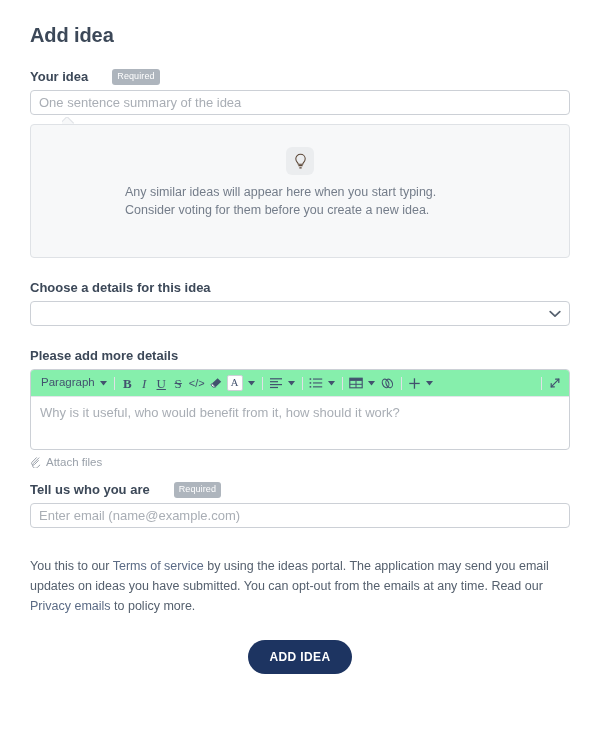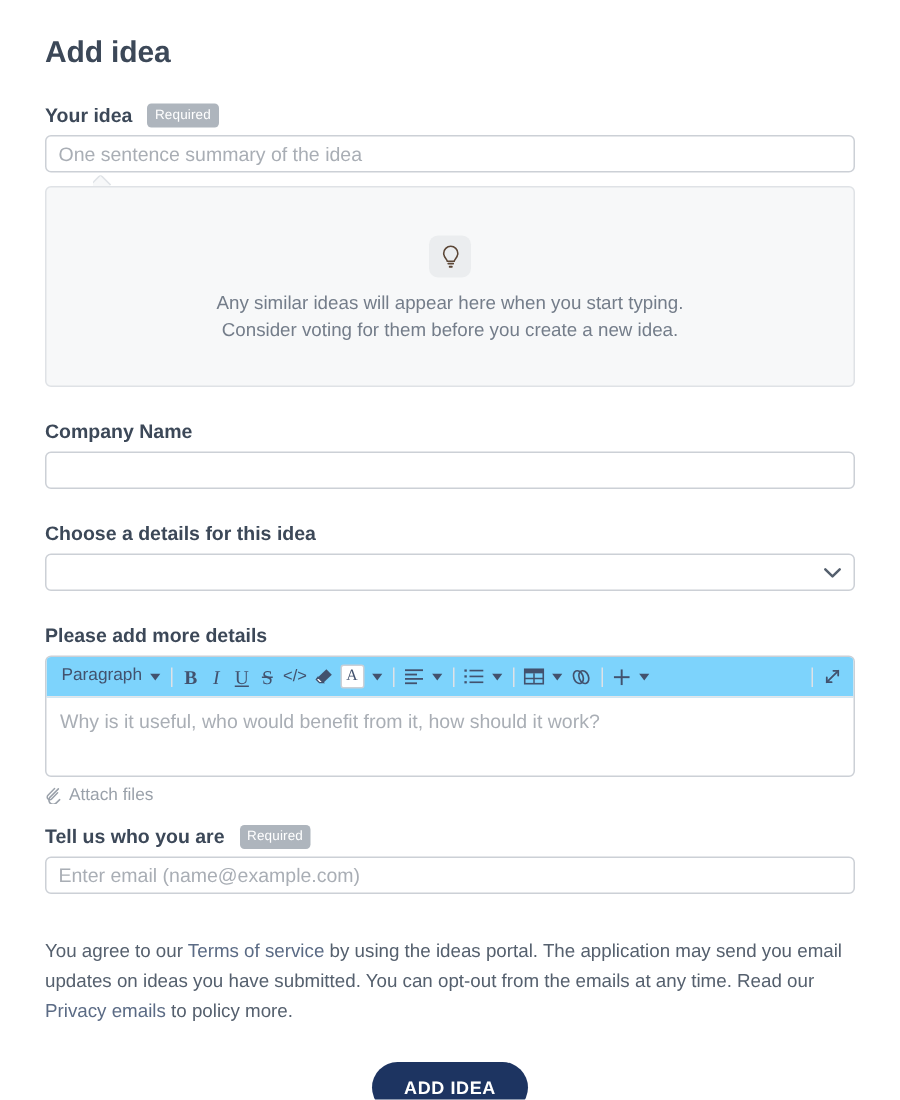--- a/index.html
+++ b/index.html
@@ -27,21 +27,21 @@
     margin: 0;
     padding-top: 24px;
     letter-spacing: -0.1px;
   }
 
   
   .field { margin-top: 22px; }
   .field-label-row {
     display: flex;
     align-items: center;
-    gap: 10px;
+    gap: 24px;
     margin-bottom: 5px;
   }
   .field-label {
     font-size: 13px;
     font-weight: bold;
     color: #3c4858;
     line-height: 16px;
   }
   .badge-required {
     display: inline-block;
@@ -91,22 +91,21 @@
     border-left: 1px solid #dfe2e6;
     border-top: 1px solid #dfe2e6;
     transform: rotate(45deg);
     transform-origin: center;
   }
   .similar-panel {
     border: 1px solid #dfe2e6;
     border-radius: 4px;
     background: #f7f8f9;
     height: 134px;
-    padding-top: 32px;
-    text-align: center;
+    padding-top: 22px;
   }
   .bulb-chip {
     width: 28px;
     height: 28px;
     margin: 0 auto 8px auto;
     border-radius: 6px;
     background: #ebedef;
     display: flex;
     align-items: center;
     justify-content: center;
@@ -148,21 +147,21 @@
     border-radius: 4px;
     background: #fff;
     overflow: hidden;
   }
   .editor-toolbar {
     display: flex;
     align-items: center;
     height: 27px;
     padding: 0 5px;
     border-bottom: 1px solid #e3e6ea;
-    background: #7dd3fc;
+    background: #86efac;
     gap: 0px;
     white-space: nowrap;
   }
   .tb-btn {
     display: inline-flex;
     align-items: center;
     justify-content: center;
     height: 21px;
     min-width: 17px;
     padding: 0 2px;
@@ -287,26 +286,20 @@
         <svg width="15" height="17" viewBox="0 0 15 17" fill="none" aria-hidden="true">
           <path d="M7.5 1.2c-2.6 0-4.7 2.05-4.7 4.6 0 1.62.72 2.7 1.48 3.62.52.63.86 1.07.95 1.78h4.54c.09-.71.43-1.15.95-1.78.76-.92 1.48-2 1.48-3.62 0-2.55-2.1-4.6-4.7-4.6z" stroke="#5b4636" stroke-width="1.05" fill="none"></path>
           <rect x="5.3" y="12.1" width="4.4" height="1.25" rx="0.45" fill="#5b4636"></rect>
           <rect x="6.2" y="14.2" width="2.6" height="1.25" rx="0.45" fill="#5b4636"></rect>
         </svg>
       </div>
       <div class="similar-text">Any similar ideas will appear here when you start typing. Consider voting for them before you create a new idea.</div>
     </div>
   </div>
 
-  <div class="field">
-    <div class="field-label-row">
-      <span class="field-label">Company Name</span>
-    </div>
-    <input class="text-input" type="text" placeholder="" style="">
-  </div>
 
   <div class="field">
     <div class="field-label-row">
       <span class="field-label">Choose a details for this idea</span>
     </div>
     <div class="select-wrap">
       <div class="select-input"></div>
       <span class="select-chevron">
         <svg width="12" height="8" viewBox="0 0 12 8" fill="none" aria-hidden="true">
           <path d="M1.2 1.6 L6 6.2 L10.8 1.6" stroke="#55606e" stroke-width="1.7" fill="none" stroke-linecap="round" stroke-linejoin="round"></path>
@@ -462,20 +455,20 @@
 
   <div class="field" style="margin-top:14px;">
     <div class="field-label-row">
       <span class="field-label">Tell us who you are</span>
       <span class="badge-required">Required</span>
     </div>
     <input class="text-input" type="text" placeholder="Enter email (name@example.com)" style="">
   </div>
 
   <div class="legal">
-    <span>You agree to our </span><a>Terms of service</a><span> by using the ideas portal. The application may send you email updates on ideas you have submitted. You can opt-out from the emails at any time. Read our </span><a>Privacy emails</a><span> to policy more.</span>
+    <span>You this to our </span><a>Terms of service</a><span> by using the ideas portal. The application may send you email updates on ideas you have submitted. You can opt-out from the emails at any time. Read our </span><a>Privacy emails</a><span> to policy more.</span>
   </div>
 
   <div class="submit-row">
     <button class="btn-primary">ADD IDEA</button>
   </div>
 
 </div>
 
 </body></html>

